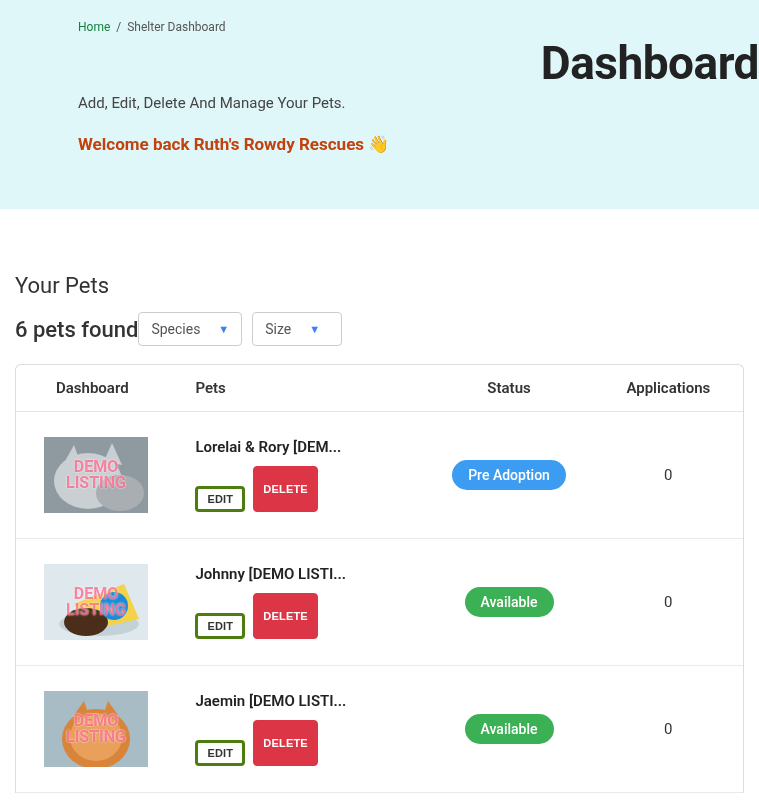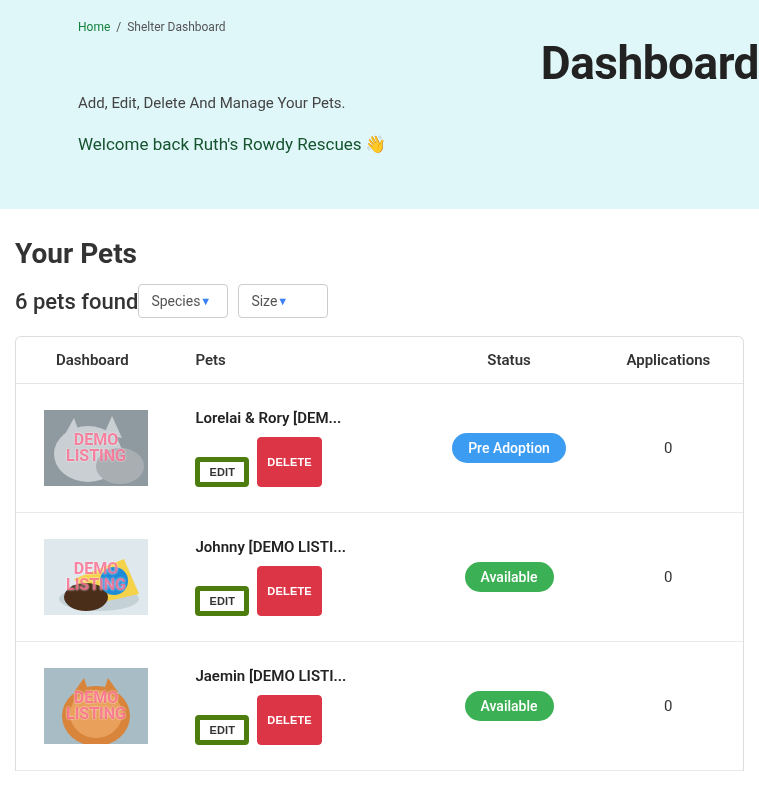--- a/index.html
+++ b/index.html
@@ -31,50 +31,52 @@
     letter-spacing: -0.5px;
     text-align: right;
   }
   .subtitle {
     font-size: 15px;
     color: #444;
     margin-bottom: 22px;
   }
   .welcome {
     font-size: 17px;
-    font-weight: 400;
-    color: #14532d;
+    font-weight: 700;
+    color: #c2410c;
   }
   .wave-icon { display:inline-block; font-size: 17px; }
 
   .content {
     padding: 28px 15px 0 15px;
   }
   .section-title {
-    font-size: 28px;
-    font-weight: 700;
+    font-size: 22px;
+    font-weight: 400;
     margin-bottom: 14px;
+    margin-top: 36px;
   }
   .filters-row {
     display: flex;
     align-items: center;
     margin-bottom: 18px;
   }
   .count-label {
     font-size: 22px;
     font-weight: 500;
     color: #333;
   }
   .filters { display: flex; gap: 10px; }
   .select {
     border: 1px solid #ccc;
     border-radius: 4px;
     padding: 8px 12px;
     display: flex;
     align-items: center;
+    gap: 18px;
     font-size: 14px;
     color: #555;
     cursor: pointer;
     min-width: 90px;
     background: #fff;
   }
   .chevron { color: #3b82f6; font-size: 11px; }
 
   .table {
     border: 1px solid #ddd;
@@ -134,21 +136,21 @@
   .btn {
     border-radius: 4px;
     font-size: 11px;
     font-weight: 700;
     padding: 4px 9px;
     cursor: pointer;
     letter-spacing: 0.2px;
   }
   .btn-edit {
     background: #fff;
-    border: 5px solid #4d7c0f;
+    border: 3px solid #4d7c0f;
     color: #333;
     margin-top: 20px;
   }
   .btn-delete {
     background: #dc3545;
     border: 1px solid #dc3545;
     color: #fff;
   }
 
   .status-cell { width: 170px; text-align: center; }

